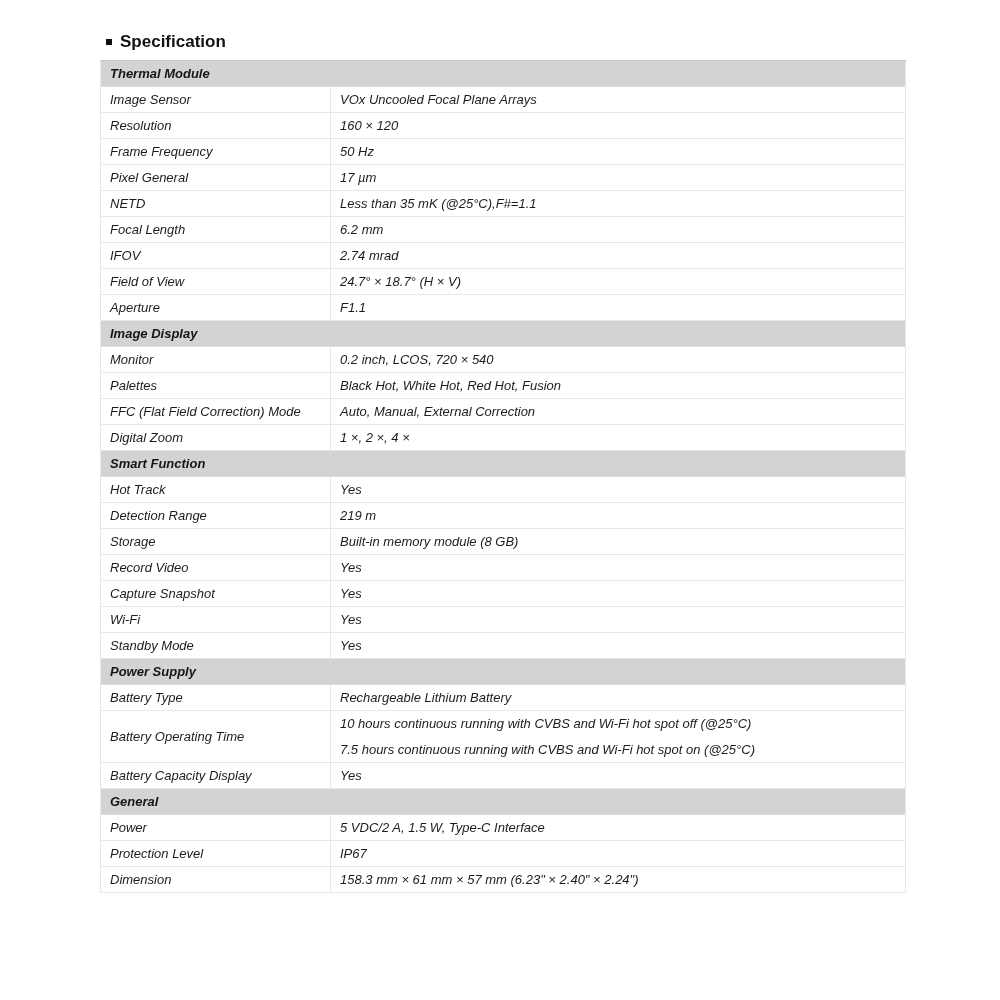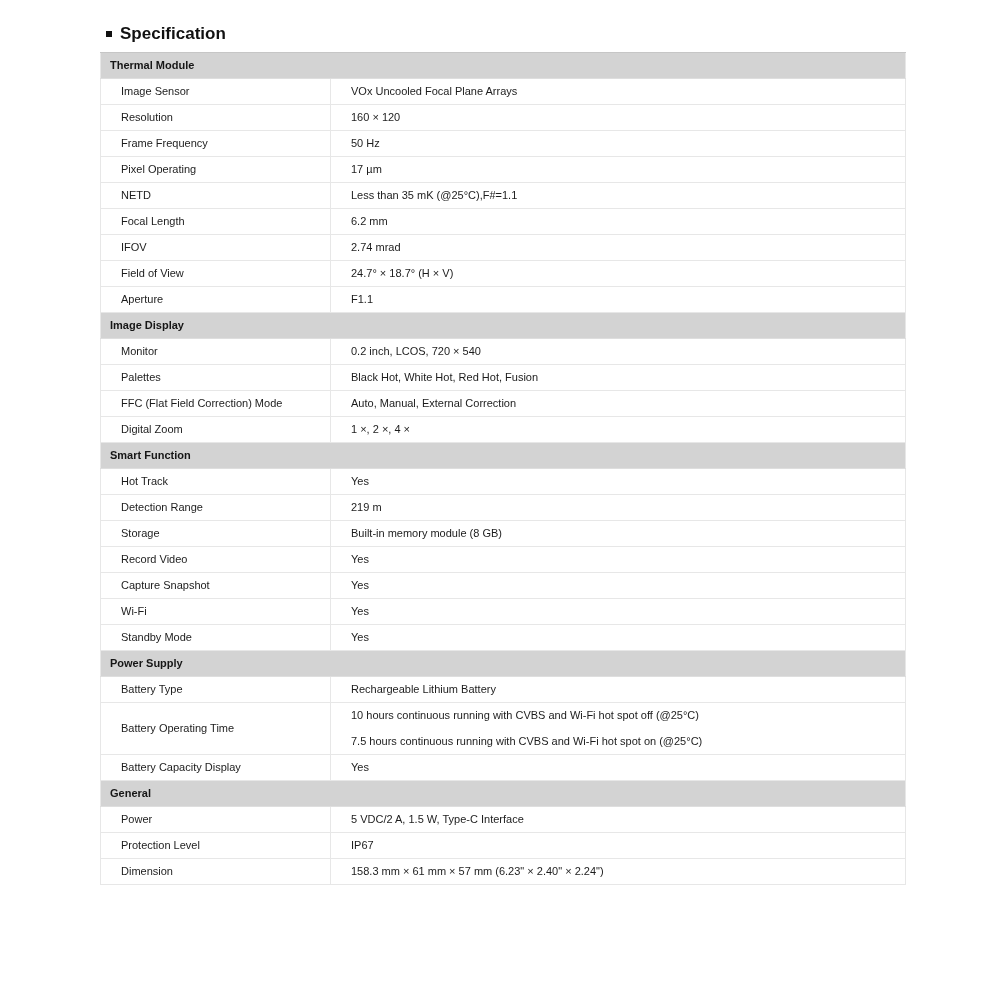--- a/index.html
+++ b/index.html
@@ -10,21 +10,21 @@
   * { margin: 0; padding: 0; box-sizing: border-box; }
   html, body {
     width: 1000px; height: 1000px;
     background: #ffffff;
     font-family: "Liberation Sans", sans-serif;
     color: var(--text);
   }
   .content {
     position: absolute;
     left: 100px;
-    top: 24px;
+    top: 32px;
     width: 806px;
   }
   .page-title {
     display: flex;
     align-items: center;
     margin-left: 6px;
     margin-bottom: 8px;
     font-size: 17px;
     font-weight: bold;
     color: #111;
@@ -33,39 +33,40 @@
     width: 6px; height: 6px;
     background: #111;
     display: inline-block;
     margin-right: 8px;
     flex: 0 0 auto;
   }
   table.spec {
     width: 100%;
     border-collapse: collapse;
     table-layout: fixed;
-    font-size: 11px;
+    font-size: 13px;
     border: 1px solid var(--border);
+    font-style: italic;
   }
   col.label-col { width: 230px; }
   td {
     vertical-align: middle;
     line-height: 17px;
   }
   td.section-header {
     background: var(--header-bg);
     font-weight: bold;
     padding: 4px 9px;
     border-top: 1px solid #c6c6c6;
     border-bottom: 1px solid #dedede;
     color: #161616;
   }
   tr.data-row td {
     border-bottom: 1px solid var(--border);
-    padding: 4px 20px;
+    padding: 4px 9px;
   }
   tr.data-row td.label-cell {
     border-right: 1px solid var(--border);
   }
   td.value-cell .value-line + .value-line {
     margin-top: 9px;
   }
 </style>
 </head>
 <body>
@@ -96,21 +97,21 @@
             <div class="value-line">160 × 120</div>
           </td>
         </tr>
         <tr class="data-row">
           <td class="label-cell">Frame Frequency</td>
           <td class="value-cell">
             <div class="value-line">50 Hz</div>
           </td>
         </tr>
         <tr class="data-row">
-          <td class="label-cell">Pixel Operating</td>
+          <td class="label-cell">Pixel General</td>
           <td class="value-cell">
             <div class="value-line">17 µm</div>
           </td>
         </tr>
         <tr class="data-row">
           <td class="label-cell">NETD</td>
           <td class="value-cell">
             <div class="value-line">Less than 35 mK (@25°C),F#=1.1</div>
           </td>
         </tr>

